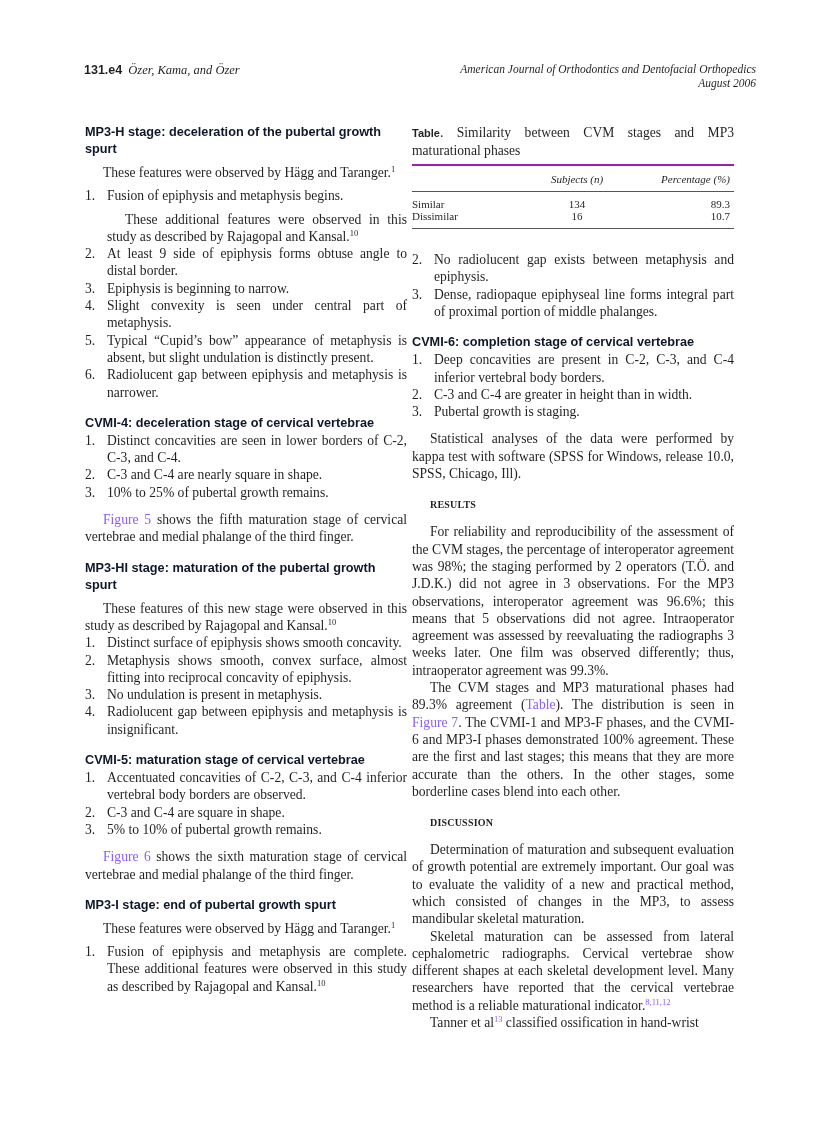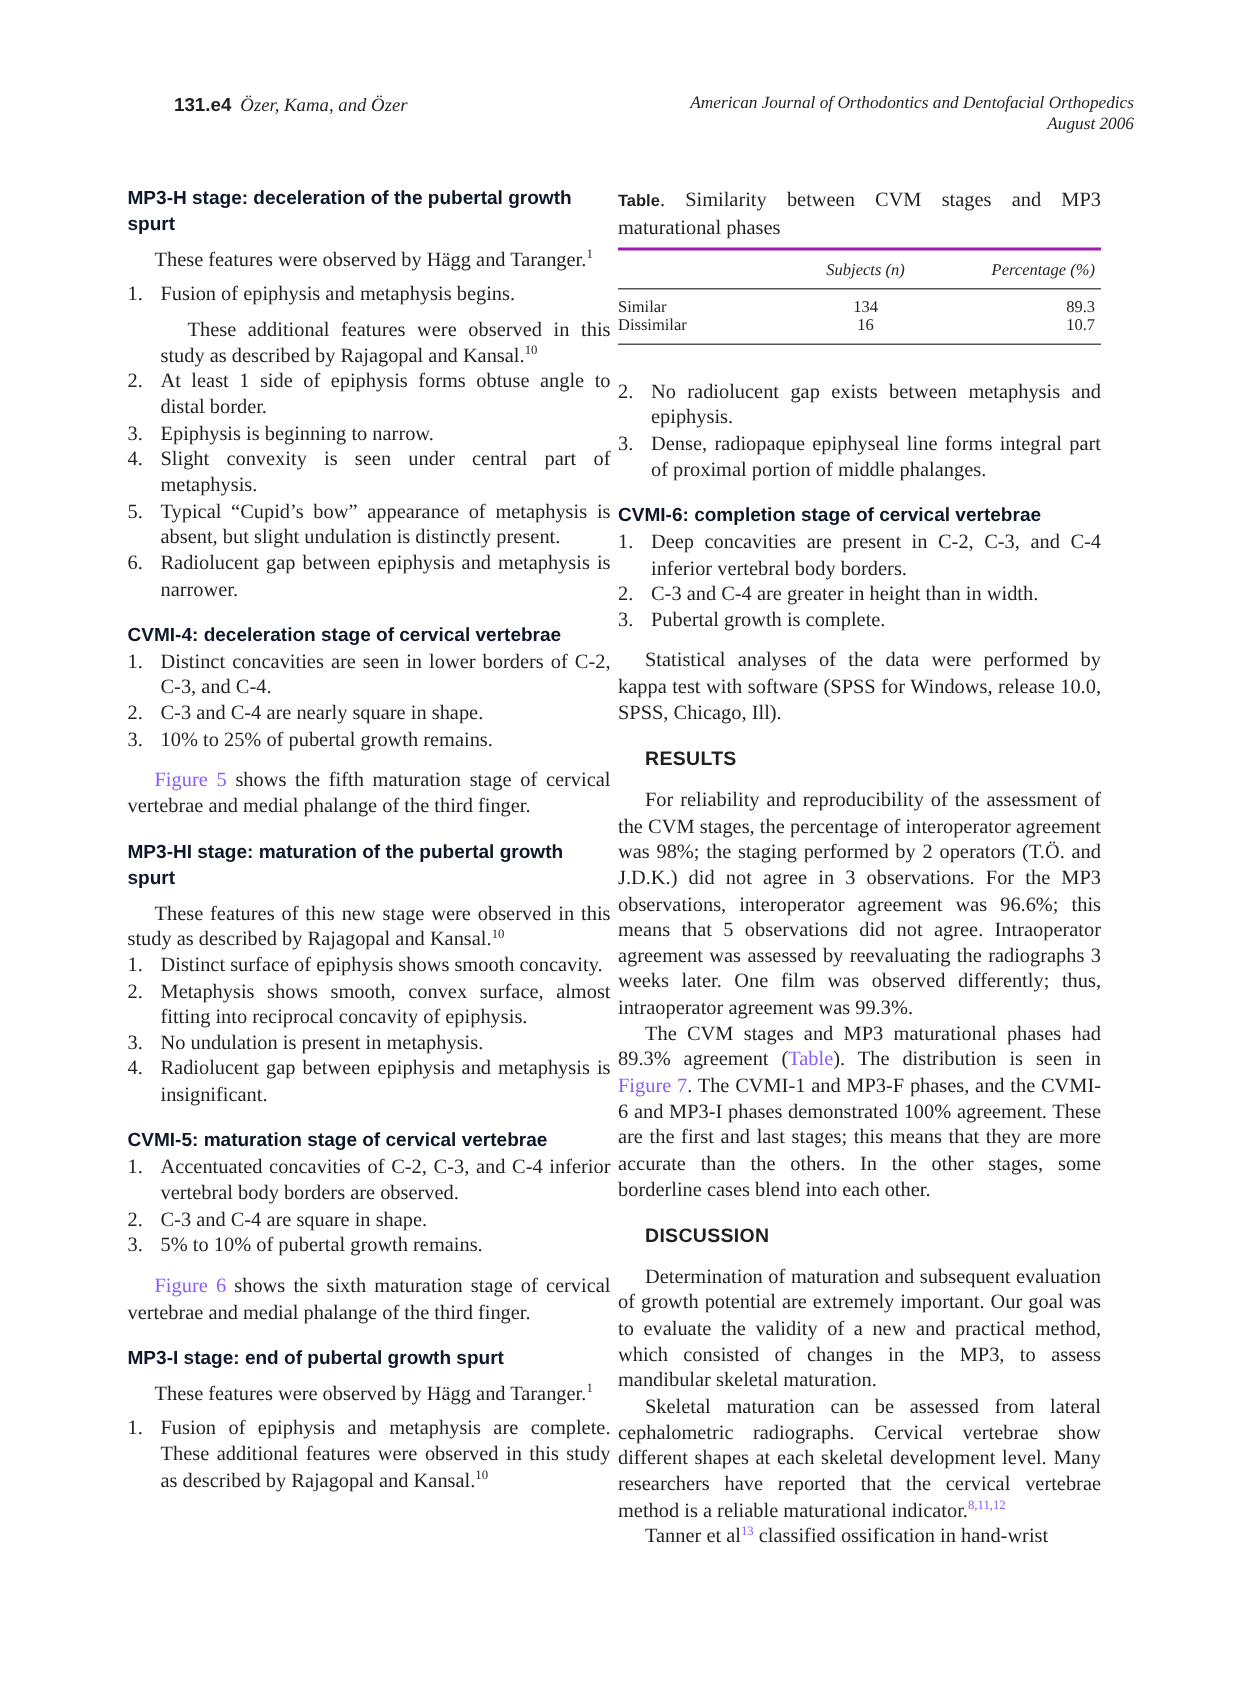--- a/index.html
+++ b/index.html
@@ -1,30 +1,30 @@
 <!DOCTYPE html>
 <html><head>
 <meta charset="utf-8">
 <style>
   html, body { margin: 0; padding: 0; background: #ffffff; }
   body { width: 838px; height: 1122px; position: relative; overflow: hidden; color: #231f20; }
   .page { position: absolute; left: 0; top: 0; width: 838px; height: 1122px; }
 
   .running-head { position: absolute; left: 84px; top: 62px; width: 672px; height: 32px; }
   .rh-left { position: absolute; left: 0; top: 0; font-size: 13px; }
-  .rh-page { font-family: "Liberation Sans", sans-serif; font-weight: bold; font-size: 12.5px; margin-left: 32px; }
+  .rh-page { font-family: "Liberation Sans", sans-serif; font-weight: bold; font-size: 12.5px; }
   .rh-authors { font-family: "Liberation Serif", serif; font-style: italic; font-size: 12.5px; margin-left: 6px; }
   .rh-right { position: absolute; right: 0; top: 0; text-align: right; font-family: "Liberation Serif", serif; font-style: italic; font-size: 11.5px; line-height: 14px; }
 
   .col { position: absolute; top: 124px; width: 322px; font-family: "Liberation Serif", serif; font-size: 13.6px; line-height: 17.3px; }
   .col-left { left: 85px; }
   .col-right { left: 412px; }
 
   .h3 { font-family: "Liberation Sans", sans-serif; font-weight: bold; font-size: 12.7px; line-height: 17px; margin: 0; color: #0f172a; }
-  .h2 { font-family: Liberation Sans, sans-serif; font-weight: bold; font-size: 13px; line-height: 17px; margin: 0; letter-spacing: 0.2px; padding-left: 18px; }
+  .h2 { font-family: Liberation Serif, serif; font-weight: bold; font-size: 10px; line-height: 17px; margin: 0; letter-spacing: 0.2px; padding-left: 18px; }
   p { margin: 0; text-align: justify; }
   .indent { text-indent: 18px; }
   .gap-s { height: 6px; }
   .gap-m { height: 10px; }
   .gap-l { height: 14px; }
 
   ol.items { list-style: none; margin: 0; padding: 0; }
   ol.items li { position: relative; padding-left: 22px; text-align: justify; }
   ol.items li .num { position: absolute; left: 0; top: 0; }
   .sub-para { padding-left: 22px; text-align: justify; }
@@ -65,21 +65,21 @@
       <h3 class="h3">MP3-H stage: deceleration of the pubertal growth spurt</h3>
       <div class="gap-s"></div>
       <p class="indent"><span>These features were observed by Hägg and Taranger.</span><sup>1</sup></p>
       <div class="gap-s"></div>
       <ol class="items">
         <li><span class="num">1.</span><span>Fusion of epiphysis and metaphysis begins.</span></li>
       </ol>
       <div class="gap-s"></div>
       <p class="sub-para indent-first"><span>These additional features were observed in this study as described by Rajagopal and Kansal.</span><sup>10</sup></p>
       <ol class="items">
-        <li><span class="num">2.</span><span>At least 1 side of epiphysis forms obtuse angle to distal border.</span></li>
+        <li><span class="num">2.</span><span>At least 9 side of epiphysis forms obtuse angle to distal border.</span></li>
         <li><span class="num">3.</span><span>Epiphysis is beginning to narrow.</span></li>
         <li><span class="num">4.</span><span>Slight convexity is seen under central part of metaphysis.</span></li>
         <li><span class="num">5.</span><span>Typical “Cupid’s bow” appearance of metaphysis is absent, but slight undulation is distinctly present.</span></li>
         <li><span class="num">6.</span><span>Radiolucent gap between epiphysis and metaphysis is narrower.</span></li>
       </ol>
     </section>
 
     <div class="gap-l"></div>
 
     <section>
@@ -167,21 +167,21 @@
       <li><span class="num">3.</span><span>Dense, radiopaque epiphyseal line forms integral part of proximal portion of middle phalanges.</span></li>
     </ol>
 
     <div class="gap-l"></div>
 
     <section>
       <h3 class="h3">CVMI-6: completion stage of cervical vertebrae</h3>
       <ol class="items">
         <li><span class="num">1.</span><span>Deep concavities are present in C-2, C-3, and C-4 inferior vertebral body borders.</span></li>
         <li><span class="num">2.</span><span>C-3 and C-4 are greater in height than in width.</span></li>
-        <li><span class="num">3.</span><span>Pubertal growth is complete.</span></li>
+        <li><span class="num">3.</span><span>Pubertal growth is staging.</span></li>
       </ol>
       <div class="gap-m"></div>
       <p class="indent">Statistical analyses of the data were performed by kappa test with software (SPSS for Windows, release 10.0, SPSS, Chicago, Ill).</p>
     </section>
 
     <div class="gap-l"></div>
 
     <section>
       <h2 class="h2">RESULTS</h2>
       <div class="gap-m"></div>

